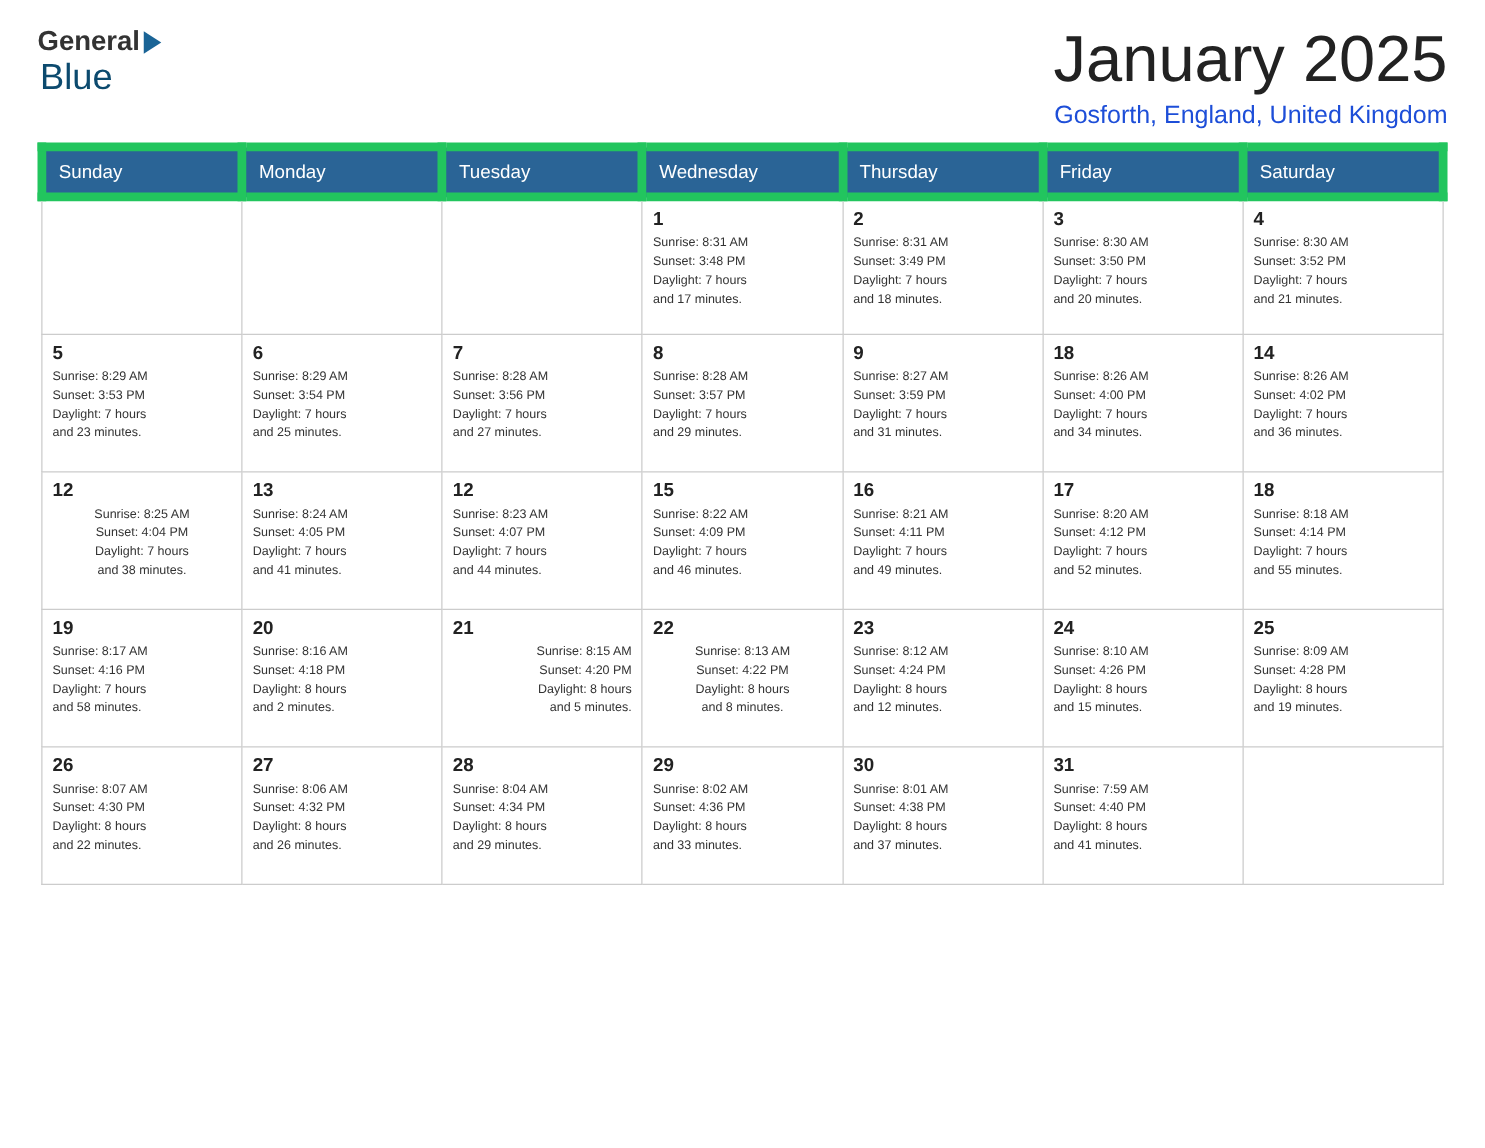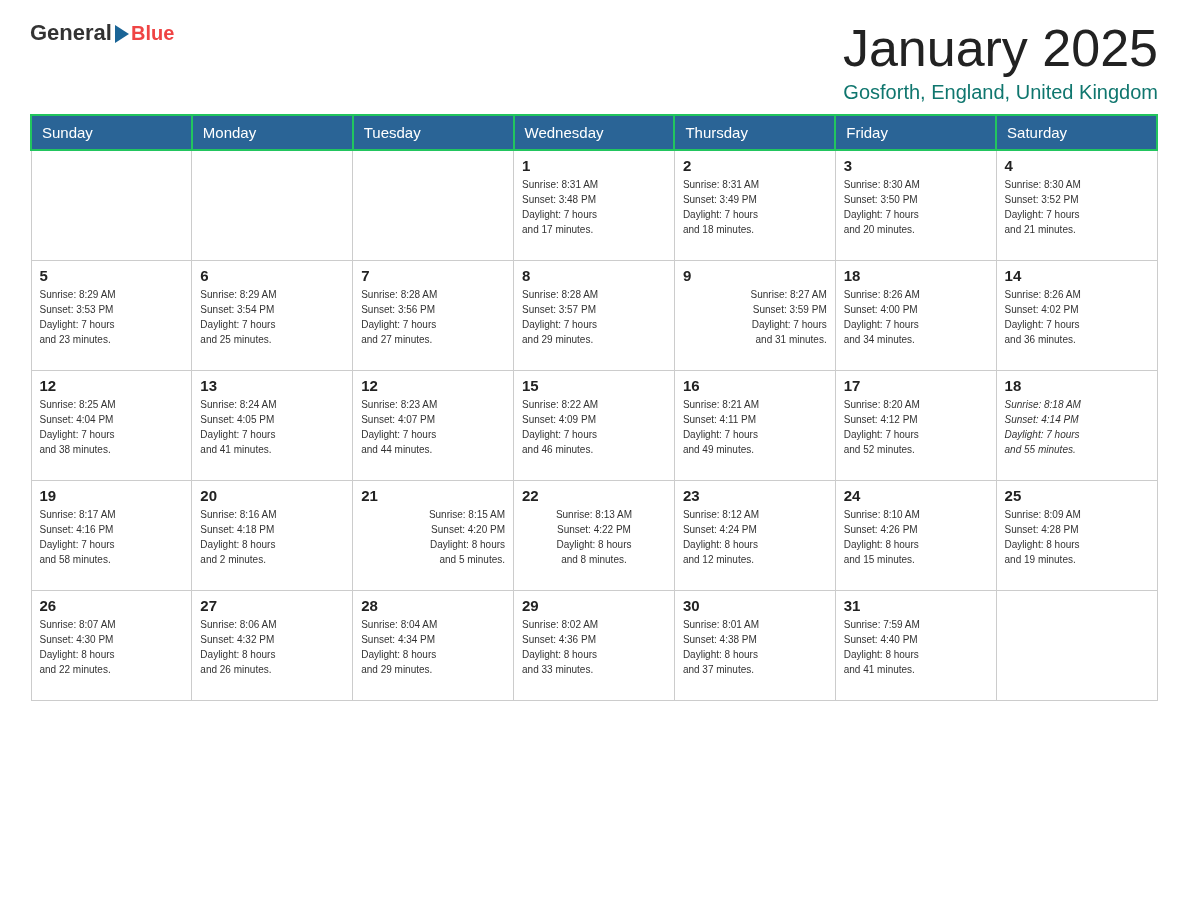--- a/index.html
+++ b/index.html
@@ -11,74 +11,75 @@
       min-height: 918px;
     }
     .header {
       display: flex;
       justify-content: space-between;
       align-items: flex-start;
       margin-bottom: 10px;
     }
     .logo {
       display: flex;
-      align-items: center;
+      flex-direction: column;
+      align-items: flex-start;
     }
     .logo-top {
       display: flex;
       align-items: center;
     }
     .logo-general {
       font-size: 22px;
       font-weight: bold;
       color: #333;
     }
     .logo-arrow {
       width: 0;
       height: 0;
       border-left: 14px solid #1a6496;
       border-top: 9px solid transparent;
       border-bottom: 9px solid transparent;
       margin-left: 3px;
       margin-top: 2px;
     }
     .logo-blue {
-      font-size: 20px;
-      font-weight: bold;
-      color: #ef4444;
+      font-size: 29px;
+      font-weight: normal;
+      color: #0c4a6e;
       margin-left: 2px;
     }
     .title-section {
       text-align: right;
       margin-left: 12px;
     }
     .month-title {
       font-size: 52px;
       font-weight: normal;
       color: #222;
       line-height: 1.1;
     }
     .location {
       font-size: 20px;
-      color: #0f766e;
+      color: #1d4ed8;
       margin-top: 4px;
     }
     .calendar {
       width: 100%;
       border-collapse: collapse;
       margin-top: 8px;
     }
     .calendar th {
       background-color: #2a6496;
       color: #fff;
       font-size: 15px;
       font-weight: normal;
       padding: 8px 10px;
       text-align: left;
-      border: 2px solid #22c55e;
+      border: 7px solid #22c55e;
     }
     .calendar td {
       vertical-align: top;
       border: 1px solid #ccc;
       padding: 6px 8px;
       width: 14.28%;
       min-height: 100px;
       font-size: 12.5px;
       color: #333;
     }
@@ -188,21 +189,21 @@
         </td>
         <td>
           <span class="day-number">8</span>
           <div class="day-info" style="white-space: pre-line;">Sunrise: 8:28 AM
 Sunset: 3:57 PM
 Daylight: 7 hours
 and 29 minutes.</div>
         </td>
         <td>
           <span class="day-number">9</span>
-          <div class="day-info" style="white-space: pre-line; text-align: right;">Sunrise: 8:27 AM
+          <div class="day-info" style="white-space: pre-line;">Sunrise: 8:27 AM
 Sunset: 3:59 PM
 Daylight: 7 hours
 and 31 minutes.</div>
         </td>
         <td>
           <span class="day-number">18</span>
           <div class="day-info" style="white-space: pre-line;">Sunrise: 8:26 AM
 Sunset: 4:00 PM
 Daylight: 7 hours
 and 34 minutes.</div>
@@ -211,21 +212,21 @@
           <span class="day-number">14</span>
           <div class="day-info" style="white-space: pre-line;">Sunrise: 8:26 AM
 Sunset: 4:02 PM
 Daylight: 7 hours
 and 36 minutes.</div>
         </td>
       </tr>
       <tr class="week-row">
         <td>
           <span class="day-number">12</span>
-          <div class="day-info" style="white-space: pre-line;">Sunrise: 8:25 AM
+          <div class="day-info" style="white-space: pre-line; text-align: center;">Sunrise: 8:25 AM
 Sunset: 4:04 PM
 Daylight: 7 hours
 and 38 minutes.</div>
         </td>
         <td>
           <span class="day-number">13</span>
           <div class="day-info" style="white-space: pre-line;">Sunrise: 8:24 AM
 Sunset: 4:05 PM
 Daylight: 7 hours
 and 41 minutes.</div>
@@ -253,21 +254,21 @@
         </td>
         <td>
           <span class="day-number">17</span>
           <div class="day-info" style="white-space: pre-line;">Sunrise: 8:20 AM
 Sunset: 4:12 PM
 Daylight: 7 hours
 and 52 minutes.</div>
         </td>
         <td>
           <span class="day-number">18</span>
-          <div class="day-info" style="white-space: pre-line; font-style: italic;">Sunrise: 8:18 AM
+          <div class="day-info" style="white-space: pre-line;">Sunrise: 8:18 AM
 Sunset: 4:14 PM
 Daylight: 7 hours
 and 55 minutes.</div>
         </td>
       </tr>
       <tr class="week-row">
         <td>
           <span class="day-number">19</span>
           <div class="day-info" style="white-space: pre-line;">Sunrise: 8:17 AM
 Sunset: 4:16 PM

